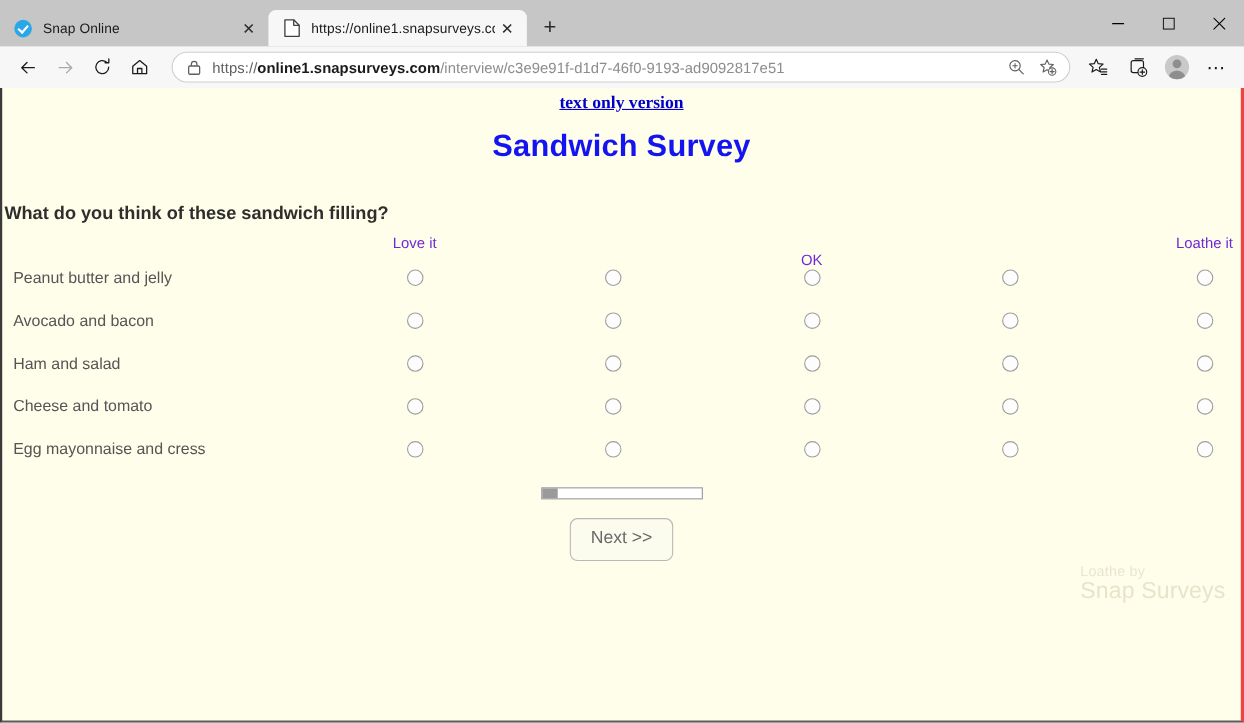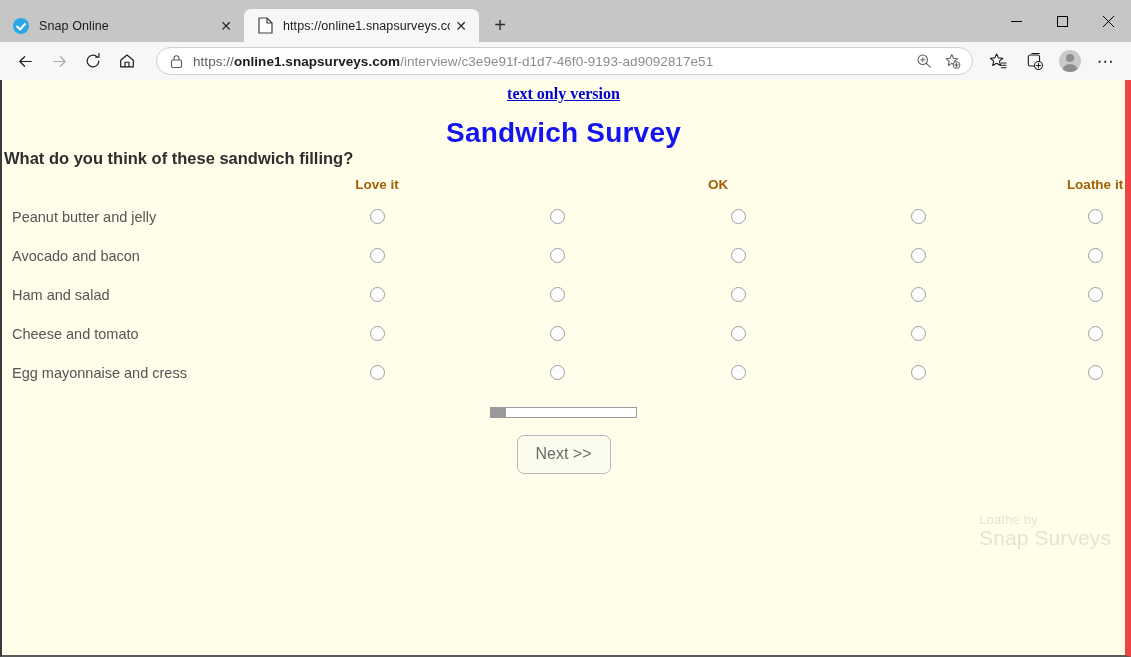--- a/index.html
+++ b/index.html
@@ -216,21 +216,21 @@
   }
 
   
   .viewport {
     flex: 1 1 auto;
     background: #fffeea;
     position: relative;
     overflow: hidden;
     border-left: 2px solid #3a3a3a;
     border-bottom: 2px solid #5a5a5a;
-    border-right: 6px solid #ef4444;
+    border-right: 3px solid #ef4444;
     box-sizing: border-box;
   }
 
   .page {
     position: relative;
     width: 100%;
     height: 100%;
   }
 
   .textonly-wrap {
@@ -253,39 +253,39 @@
     color: #1414f0;
     margin-top: 14px;
     letter-spacing: 0.2px;
   }
 
   .question {
     font-family: "Liberation Sans", sans-serif;
     font-size: 16.5px;
     font-weight: bold;
     color: #2e2e2e;
+    margin-top: 36px;
     padding-left: 2px;
   }
 
   .grid {
     margin-top: 9px;
     position: relative;
   }
   .scale-header {
     position: relative;
     height: 20px;
   }
   .scale-label {
     position: absolute;
     font-size: 13.5px;
-    color: #a16207;
+    color: #6d28d9;
     transform: translateX(-50%);
     white-space: nowrap;
     top: 0;
-    font-weight: bold;
   }
   .row {
     position: relative;
     height: 39px;
   }
   .row-label {
     position: absolute;
     left: 10px;
     top: 50%;
     transform: translateY(-50%);
@@ -495,21 +495,21 @@
         <a class="textonly" href="#">text only version</a>
       </div>
 
       <div class="survey-title">Sandwich Survey</div>
 
       <div class="question">What do you think of these sandwich filling?</div>
 
       <div class="grid">
         <div class="scale-header" id="scale-header">
             <span class="scale-label" style="left: 375px;">Love it</span>
-            <span class="scale-label" style="left: 716px;">OK</span>
+            <span class="scale-label" style="left: 736px; margin-top: 16px;">OK</span>
             <span class="scale-label" style="left: 1093px;">Loathe it</span>
           </div>
         <div id="grid-rows">
             <div class="row">
               <span class="row-label">Peanut butter and jelly</span>
               <span class="radio" style="left: 375px;"></span>
               <span class="radio" style="left: 555px;"></span>
               <span class="radio" style="left: 736px;"></span>
               <span class="radio" style="left: 916px;"></span>
               <span class="radio" style="left: 1093px;"></span>

